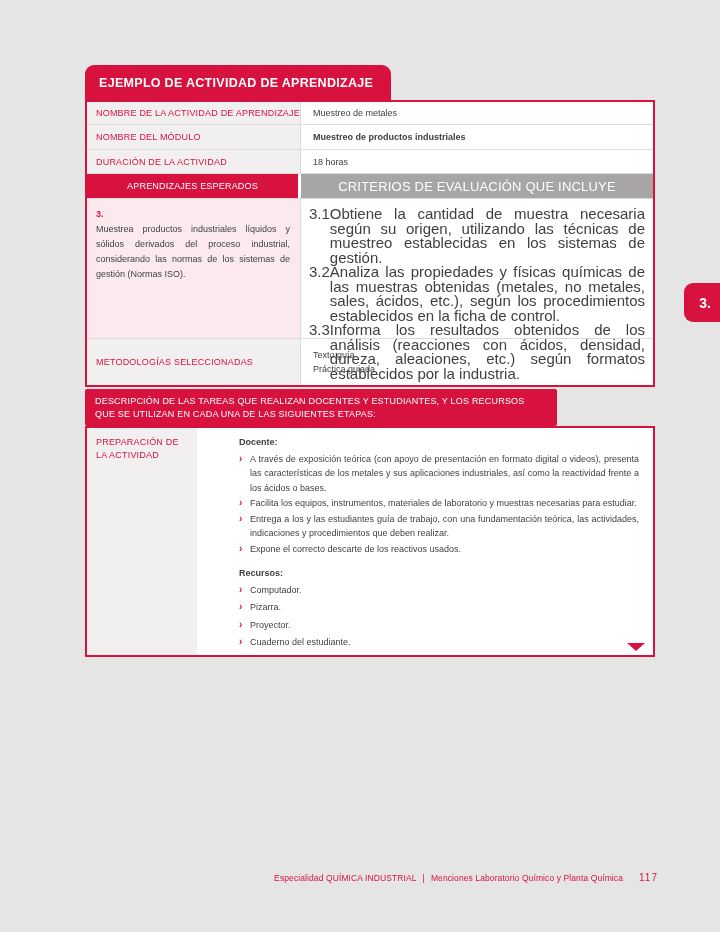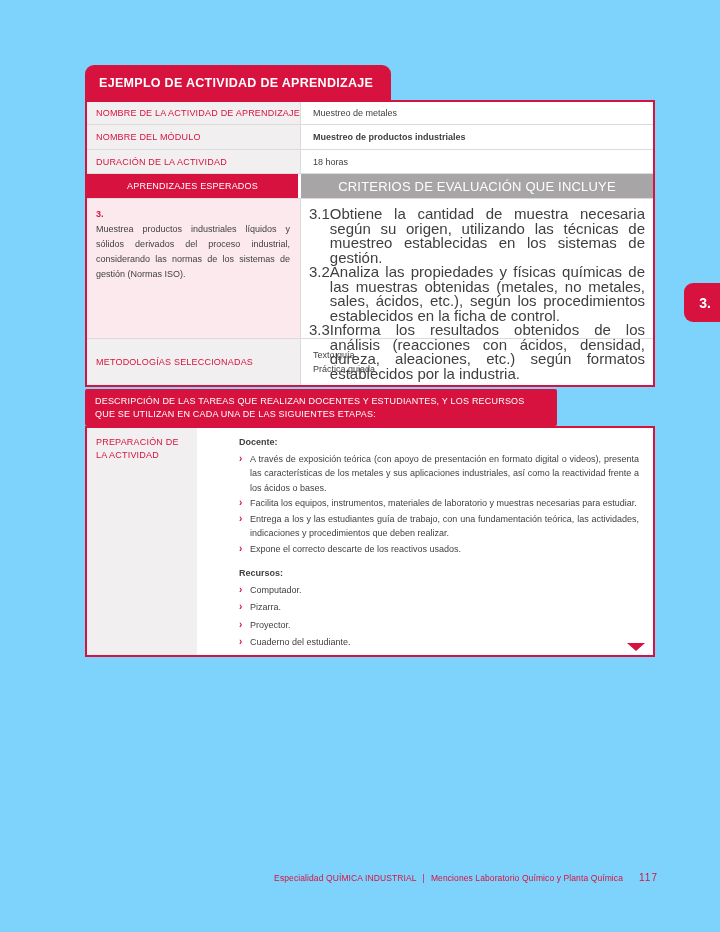--- a/index.html
+++ b/index.html
@@ -5,21 +5,21 @@
   * { margin: 0; padding: 0; box-sizing: border-box; }
   html, body { background: #ffffff; }
   body {
     font-family: "Liberation Sans", sans-serif;
     width: 720px; height: 932px;
     position: relative;
     color: #3f3f3f;
   }
   .page {
     position: absolute; inset: 0;
-    background: #7dd3fc;
+    background: #e5e5e5;
     overflow: hidden;
   }
 
   
   .title-box {
     position: absolute; left: 85px; top: 65px;
     width: 306px; height: 35px;
     background: var(--red);
     border-radius: 9px 9px 0 0;
     color: #fff;

